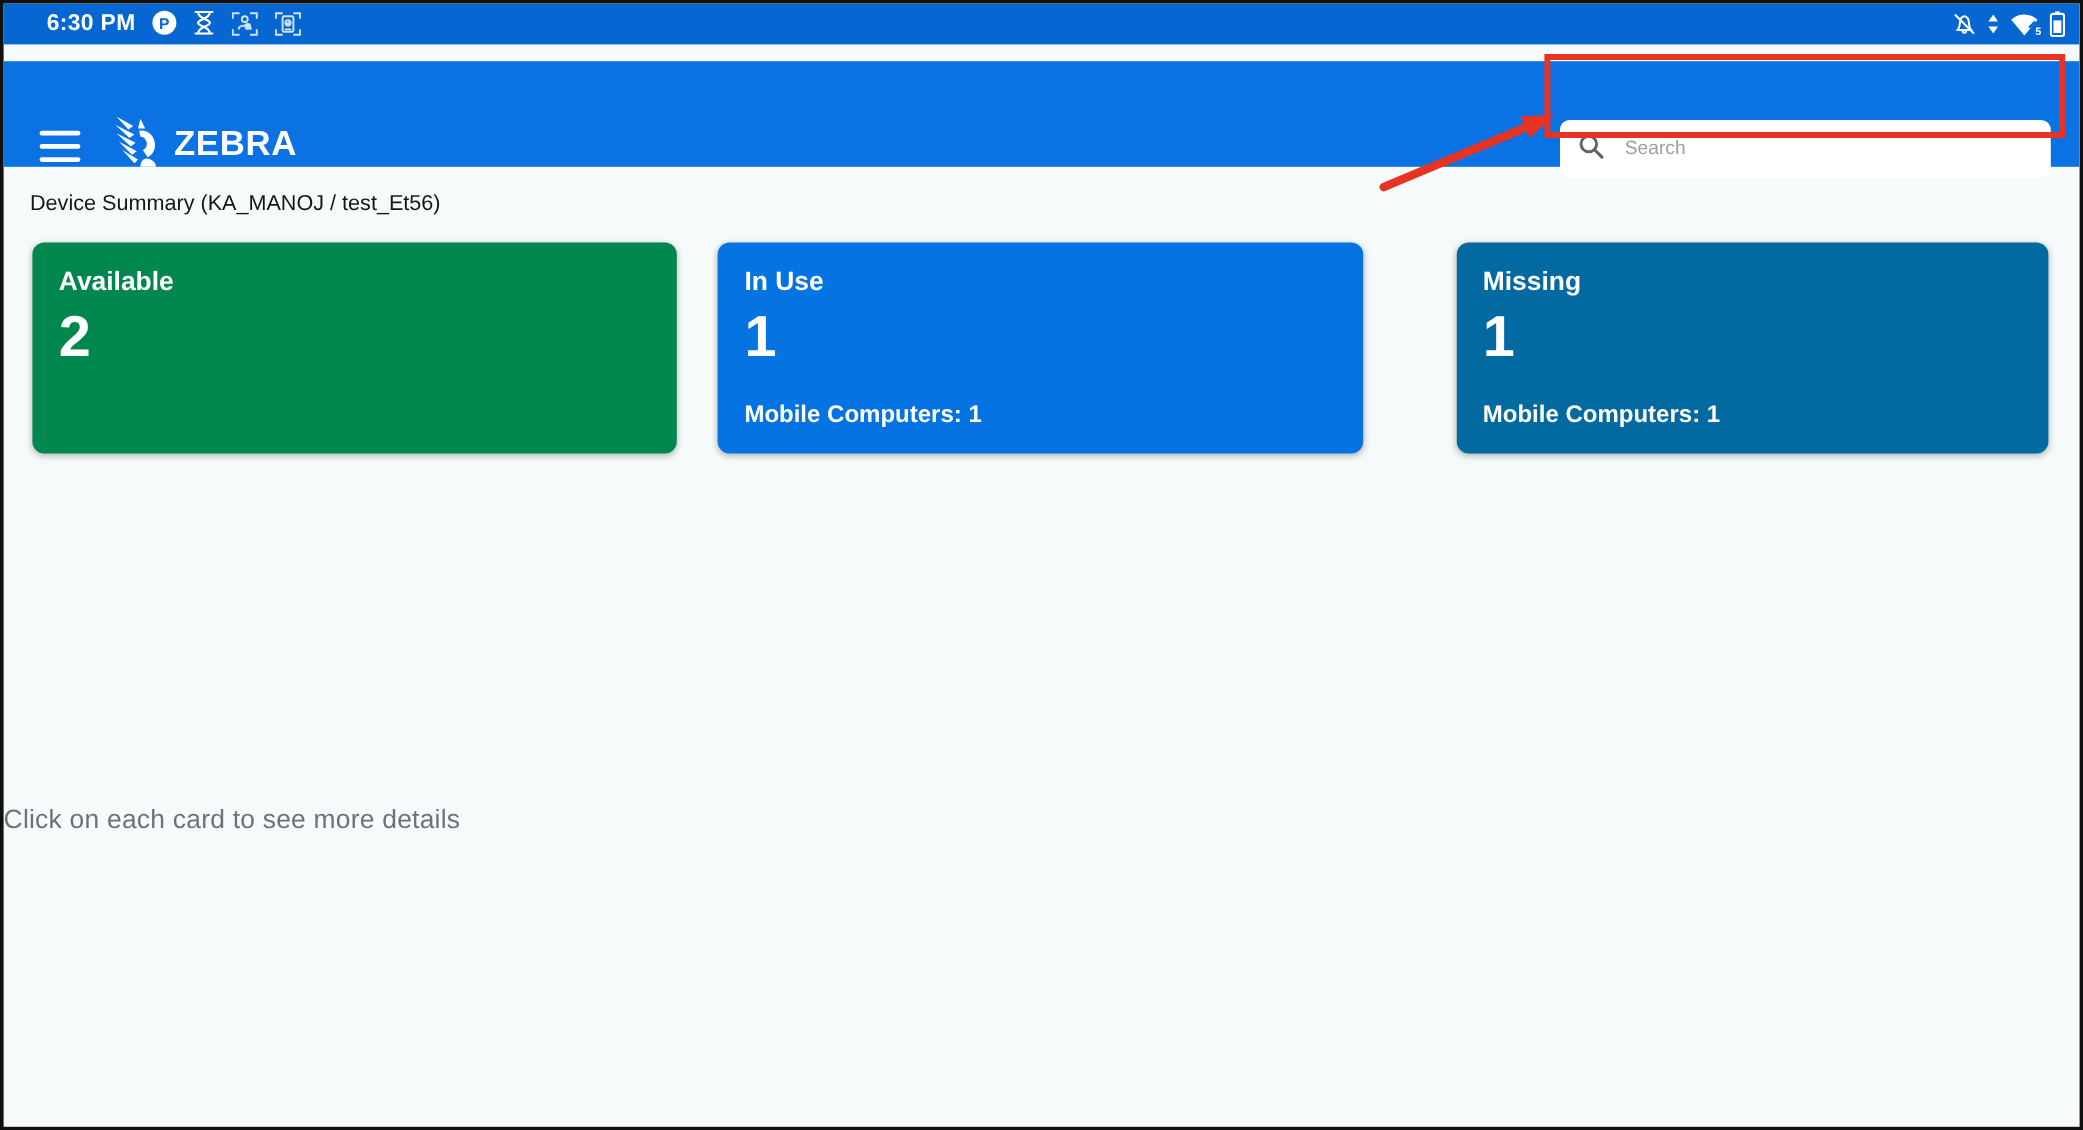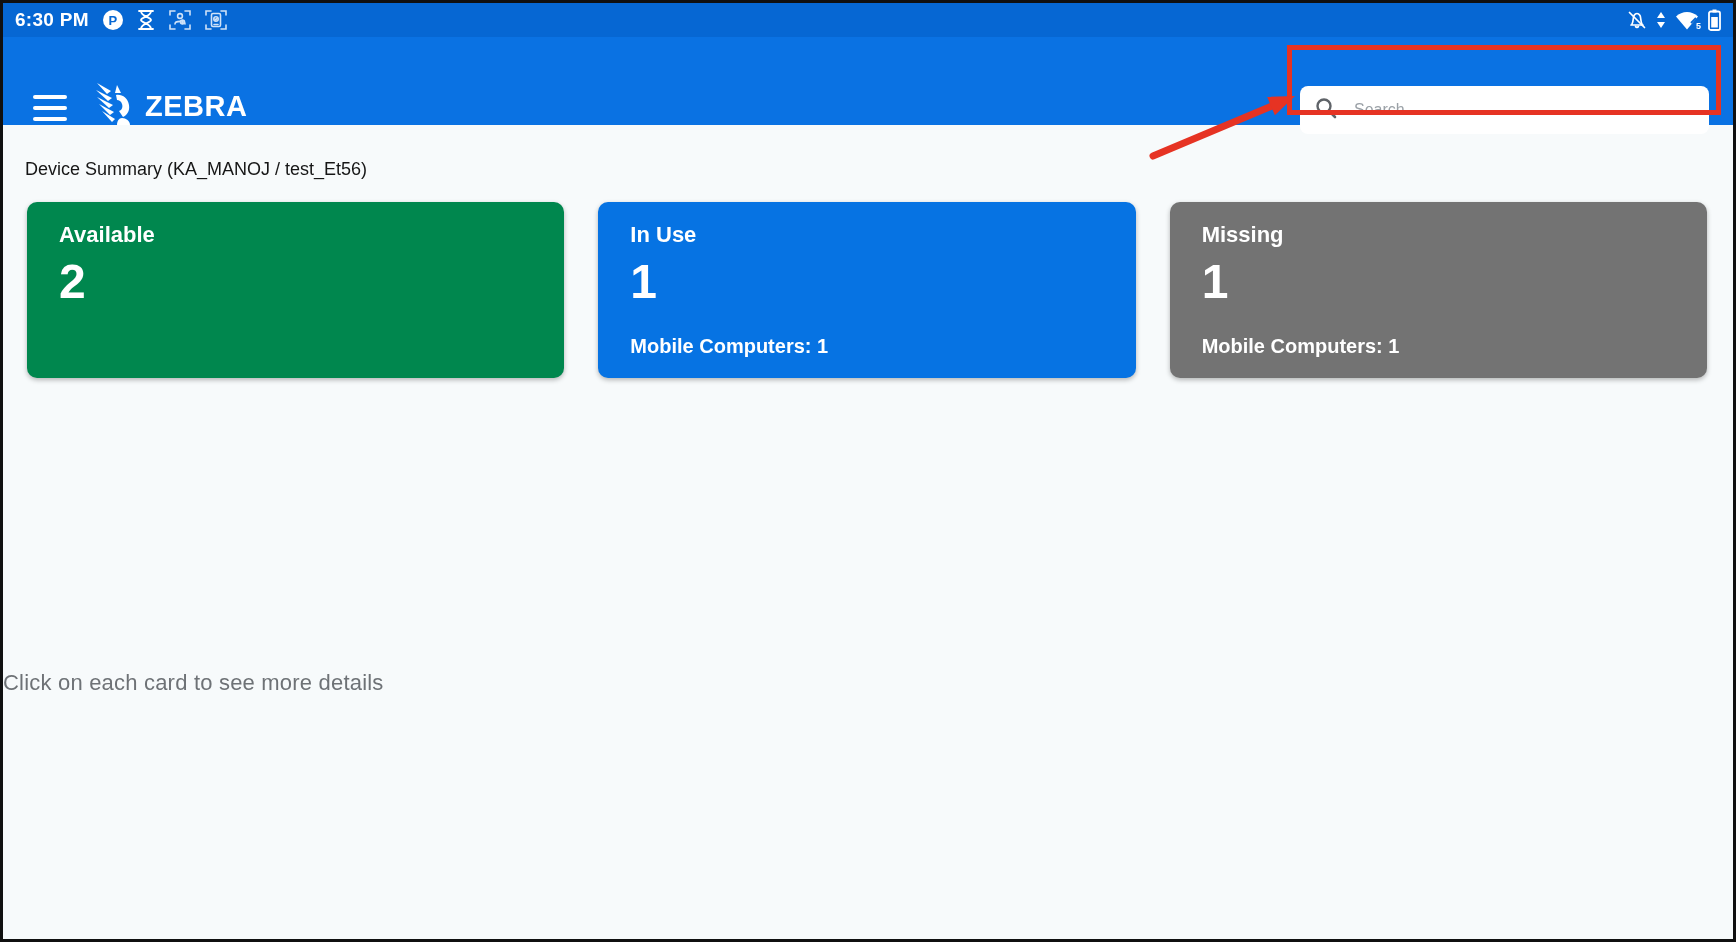--- a/index.html
+++ b/index.html
@@ -6,21 +6,21 @@
   body { margin: 0; background: #222; font-family: "Liberation Sans", sans-serif; }
   .screen {
     position: relative; width: 1736px; height: 942px;
     border: 3px solid #101010; background: #F7FAFB; overflow: hidden;
   }
   
   .status-bar {
     position: absolute; top: 0; left: 0; right: 0; height: 34px;
     display: flex; align-items: center; padding: 0 12px; color: #fff;
   }
-  .status-left { display: flex; align-items: center; gap: 14px; }
+  .status-left { display: flex; align-items: flex-start; gap: 14px; margin-left: 24px; }
   .status-time { font-size: 19px; font-weight: 700; letter-spacing: .3px; }
   .status-right { margin-left: auto; display: flex; align-items: center; gap: 9px; }
   .sicon { display: inline-flex; align-items: center; justify-content: center; }
   .data-saver-circle {
     width: 20px; height: 20px; border-radius: 50%; background: #fff;
     color: #0667D3; font-size: 13px; font-weight: 800;
     display: flex; align-items: center; justify-content: center;
   }
   .wifi-wrap { position: relative; }
   .wifi-num { position: absolute; right: -2px; bottom: -1px; font-size: 9px; font-weight: 700; color: #fff; }
@@ -52,21 +52,21 @@
   .annotation-arrow { position: absolute; left: 0; top: 0; width: 1736px; height: 942px; pointer-events: none; }
   
   .content { position: absolute; top: 122px; left: 0; right: 0; bottom: 0; }
   .page-heading {
     margin: 34px 0 0 22px; font-size: 18px; font-weight: 400; color: #161616;
   }
   .cards-row {
     margin: 22px 26px 0 24px; display: grid; grid-template-columns: 1fr 1fr 1fr; gap: 34px;
   }
   .card {
-    height: 176px; border-radius: 10px; color: #fff; padding: 20px 32px;
+    height: 176px; border-radius: 10px; color: #fff; padding: 20px 22px;
     display: flex; flex-direction: column; cursor: pointer;
     box-shadow: 0 2px 5px rgba(0,0,0,.28);
   }
   .card-title { font-size: 22px; font-weight: 600; }
   .card-count { font-size: 48px; font-weight: 800; margin-top: 10px; line-height: 1; }
   .card-subtitle { margin-top: auto; font-size: 20px; font-weight: 600; }
   .hint-text {
     margin-top: 292px; font-size: 22px; color: #6E7276; letter-spacing: .2px;
   }
 </style>
@@ -133,21 +133,21 @@
       <span class="sicon">
         <svg width="13" height="22" viewBox="0 0 13 22">
           <rect x="4.5" y="0.5" width="4" height="3" fill="#fff"></rect>
           <rect x="1" y="2.5" width="11" height="18.5" rx="1.8" fill="none" stroke="#fff" stroke-width="1.8"></rect>
           <rect x="3.2" y="8" width="6.6" height="10.5" fill="#fff"></rect>
         </svg>
       </span>
     </div>
   </div>
 
-  <div class="app-bar" style="background-color: rgb(10, 114, 227);">
+  <div class="app-bar" style="background-color: rgb(10, 114, 227); margin-top: 14px;">
     <div class="hamburger">
       <span></span>
         <span></span>
         <span></span>
     </div>
     <div class="brand">
       <span>
         <svg width="42" height="46" viewBox="0 0 42 46">
           <g fill="#fff">
             <path d="M2 2 L16 10 L12 13 Z"></path>
@@ -187,21 +187,21 @@
     <div class="cards-row">
       <div class="card" style="background-color: rgb(0, 135, 78);">
         <div class="card-title">Available</div>
         <div class="card-count">2</div>
       </div>
       <div class="card" style="background-color: rgb(6, 115, 227);">
         <div class="card-title">In Use</div>
         <div class="card-count">1</div>
         <div class="card-subtitle">Mobile Computers: 1</div>
       </div>
-      <div class="card" style="background-color: #737373;">
+      <div class="card" style="background-color: #0369a1; margin-left: 44px;">
         <div class="card-title">Missing</div>
         <div class="card-count">1</div>
         <div class="card-subtitle">Mobile Computers: 1</div>
       </div>
     </div>
 
     <div class="hint-text">Click on each card to see more details</div>
   </div>
 
 </div>

